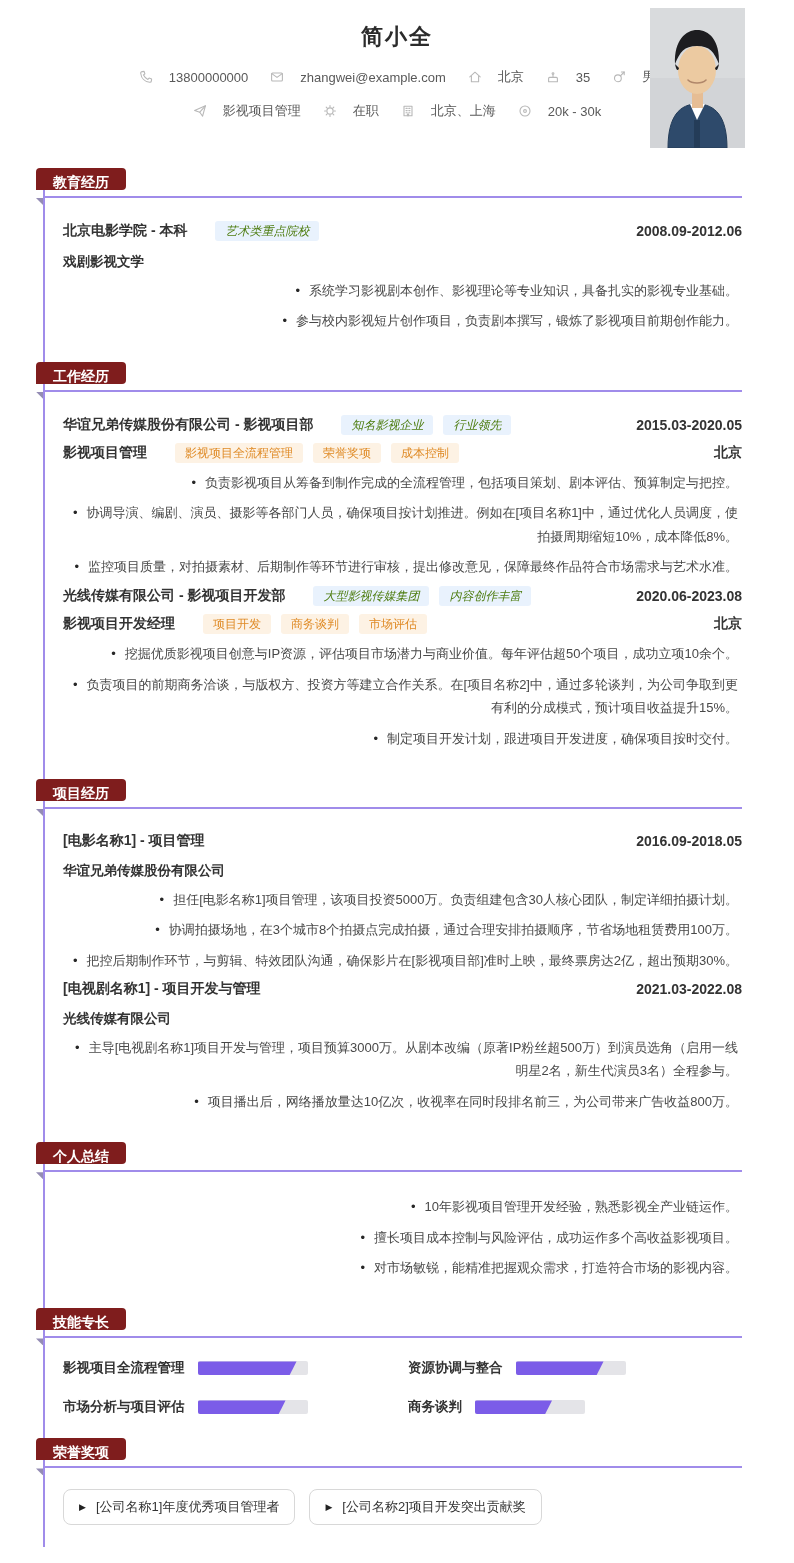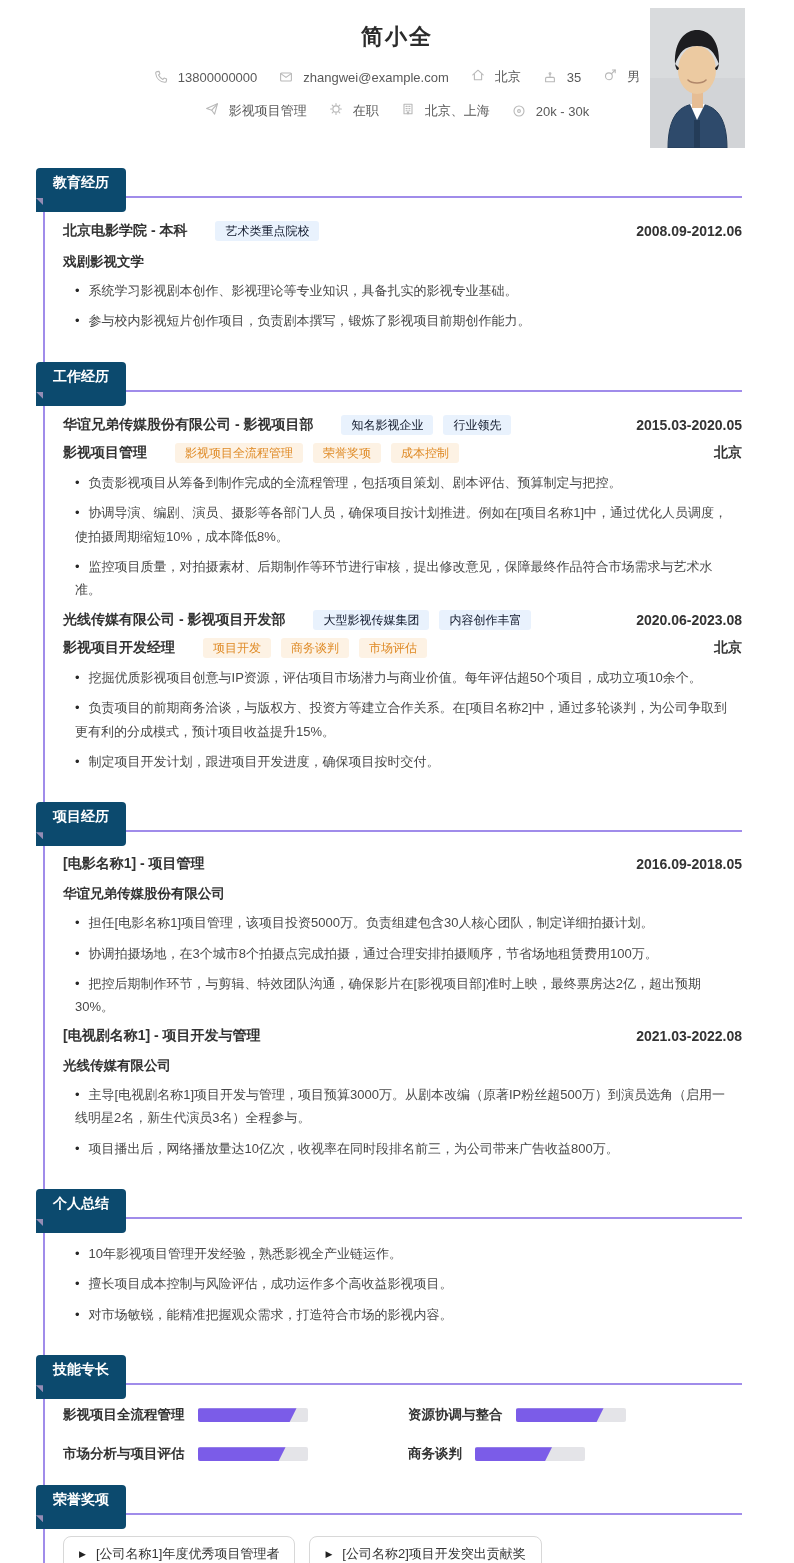--- a/index.html
+++ b/index.html
@@ -5,46 +5,46 @@
   html,body{margin:0;padding:0;}
   body{
     width:794px;min-height:1563px;background:#ffffff;
     font-family:"Liberation Sans","DejaVu Sans",sans-serif;
     color:#333;
   }
   .page{position:relative;padding-top:18px;}
   
   .name{margin:4px;text-align:center;font-size:22px;font-weight:bold;color:#2b2b2b;letter-spacing:2px;}
   .contact-row{display:flex;justify-content:center;align-items:center;gap:22px;margin-top:16px;font-size:13px;color:#595959;}
-  .citem{display:inline-flex;align-items:flex-start;gap:10px;white-space:nowrap;}
+  .citem{display:inline-flex;align-items:center;gap:16px;white-space:nowrap;}
   .icn{display:inline-flex;width:14px;height:14px;color:#b8b8b8;flex:none;}
   .icn svg{width:14px;height:14px;}
   .photo{position:absolute;top:8px;right:49px;width:95px;height:140px;overflow:hidden;background:#d7d9db;}
   .photo svg{display:block;width:100%;height:100%;}
   
   .secs{margin-top:48px;}
   .sec{position:relative;margin:0 52px 0 43px;border-left:2px solid #a08cea;}
   .sec-head{position:relative;height:28px;border-bottom:2px solid #a08cea;}
-  .badge{position:absolute;left:-9px;top:0;height:44px;line-height:28px;background:#0c4a6e;color:#fff;
+  .badge{position:absolute;left:-9px;top:0;height:22px;line-height:28px;background:#7f1d1d;color:#fff;
          font-size:14px;font-weight:bold;padding:0 17px;border-radius:4px 4px 4px 0;white-space:nowrap;}
   .fold{position:absolute;left:-9px;top:30px;width:7px;height:7px;background:#948cb4;
         clip-path:polygon(0 0,100% 0,100% 100%);}
   .sec-body{padding:15px 0 22px 18px;}
   
   .ehead{display:flex;align-items:center;margin:8px 0 2px;gap:15px;}
   .etitle{font-size:14px;font-weight:bold;color:#333;white-space:nowrap;}
   .tags{display:inline-flex;gap:10px;margin-left:13px;}
   .tag{font-size:12px;padding:4px 10px;border-radius:3px;line-height:1;white-space:nowrap;}
-  .tag.blue{background:#e9f2fd;color:#0f172a;}
+  .tag.blue{background:#e9f2fd;color:#4d7c0f;font-style:italic;}
   .tag.orange{background:#fdf2e4;color:#df8a25;}
   .espacer{flex:1;}
   .eright{font-size:14px;font-weight:bold;color:#333;white-space:nowrap;}
   .subtitle{font-size:13.5px;font-weight:bold;color:#333;margin:12px 0 2px;}
   .blist{list-style:none;margin:8px 0 0;padding:0;}
-  .bitem{font-size:13px;color:#484848;line-height:1.8;margin:7px 12px;}
+  .bitem{font-size:13px;color:#484848;line-height:1.8;margin:7px 4px;text-align:right;}
   .dot{color:#262626;margin-right:9px;}
   
   .skills{display:grid;grid-template-columns:300px 300px;column-gap:45px;row-gap:21px;margin-top:6px;}
   .skill{display:flex;align-items:center;}
   .skill-label{font-size:13.5px;font-weight:bold;color:#333;white-space:nowrap;}
   .skill-bar{width:110px;height:14px;background:#e4e4e8;border-radius:2px;margin-left:13px;overflow:hidden;flex:none;}
   .skill-fill{height:100%;background:#7b5ce8;clip-path:polygon(0 0,100% 0,calc(100% - 7px) 100%,0 100%);}
   
   .chips{display:flex;gap:14px;margin-top:6px;}
   .chip{display:inline-flex;align-items:center;gap:10px;border:1px solid #d8d8d8;border-radius:8px;

